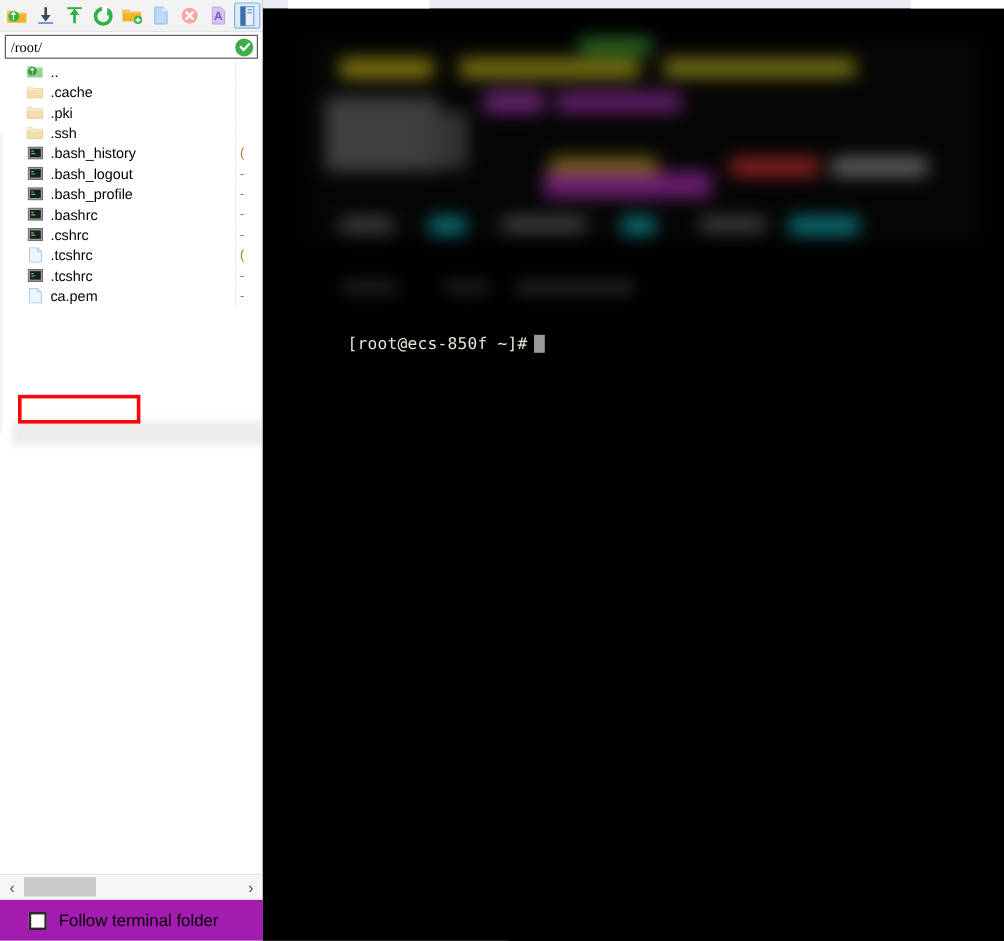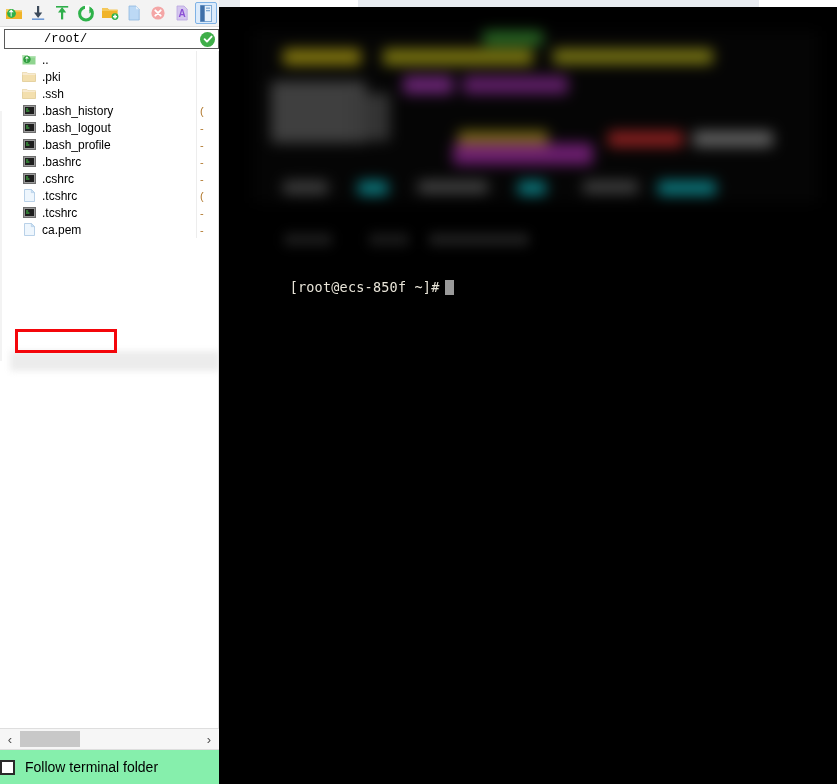--- a/index.html
+++ b/index.html
@@ -41,22 +41,22 @@
     background:#ffffff;box-sizing:border-box;
     display:flex;align-items:center;
   }
   .addr{
     flex:1;height:20px;border:1px solid #5a5a5a;background:#fff;
     display:flex;align-items:center;box-sizing:border-box;
     position:relative;
   }
   .addr input{
     border:0;outline:0;flex:1;height:18px;
-    font-family:Liberation Mono, monospace;font-size:12px;
-    padding:0 4px;background:transparent;color:#000;margin-left:35px;
+    font-family:Liberation Serif, serif;font-size:12px;
+    padding:0 4px;background:transparent;color:#000;
   }
   .okcheck{
     width:15px;height:15px;border-radius:50%;
     background:#3fae49;margin-right:3px;flex:0 0 15px;
     display:flex;align-items:center;justify-content:center;
   }
 
   
   .colhead{
     flex:0 0 19px;height:19px;background:#ffffff;
@@ -129,22 +129,22 @@
   .rmbtn{
     flex:0 0 30px;height:30px;margin:0 4px;
     background:#e3e3e3;border:1px solid #bdbdbd;
     display:flex;align-items:center;justify-content:center;gap:9px;
     box-sizing:border-box;cursor:pointer;font-size:14px;color:#000;
   }
 
   
   .followrow{
     flex:0 0 34px;display:flex;align-items:center;gap:10px;
-    box-sizing:border-box;font-size:14px;
-    background:#86efac;
+    padding-left:24px;box-sizing:border-box;font-size:14px;
+    background:#a21caf;
   }
   .cbox{
     width:15px;height:15px;border:2px solid #2a2a2a;background:#fff;
     box-sizing:border-box;flex:0 0 15px;cursor:pointer;
   }
 
   
   .term{
     position:absolute;left:219px;top:0;width:618px;height:784px;
     background:#000000;overflow:hidden;
@@ -291,20 +291,30 @@
           <div class="frow">
             <span class="ficon">
               <svg width="14" height="13" viewBox="0 0 14 13">
                 <path d="M0.5 2h4.6L6.3 3.3H13.5V11.5H0.5z" fill="#8fd48f"></path>
                 <path d="M0.5 2h4.6L6.3 3.3H13.5V4.6H0.5z" fill="#b2e3b2"></path>
                 <circle cx="5" cy="6.3" r="3.6" fill="#2f9e3f"></circle>
                 <path d="M5.1 9V5.5h1.8L4.9 3.2 2.9 5.5h1.7V9z" fill="#fff"></path>
               </svg>
             </span>
             <span class="fname">..</span>
+            <span class="fsize"></span>
+          </div>
+          <div class="frow">
+            <span class="ficon">
+              <svg width="14" height="12" viewBox="0 0 14 12">
+                <path d="M0.5 1.5h4.4L6 2.8H13.5V10.5H0.5z" fill="#f3dfae" stroke="#dcc58a" stroke-width=".7"></path>
+                <path d="M0.5 1.5h4.4L6 2.8H13.5V4H0.5z" fill="#f8ead0"></path>
+              </svg>
+            </span>
+            <span class="fname">.cache</span>
             <span class="fsize"></span>
           </div>
           <div class="frow">
             <span class="ficon">
               <svg width="14" height="12" viewBox="0 0 14 12">
                 <path d="M0.5 1.5h4.4L6 2.8H13.5V10.5H0.5z" fill="#f3dfae" stroke="#dcc58a" stroke-width=".7"></path>
                 <path d="M0.5 1.5h4.4L6 2.8H13.5V4H0.5z" fill="#f8ead0"></path>
               </svg>
             </span>
             <span class="fname">.pki</span>

